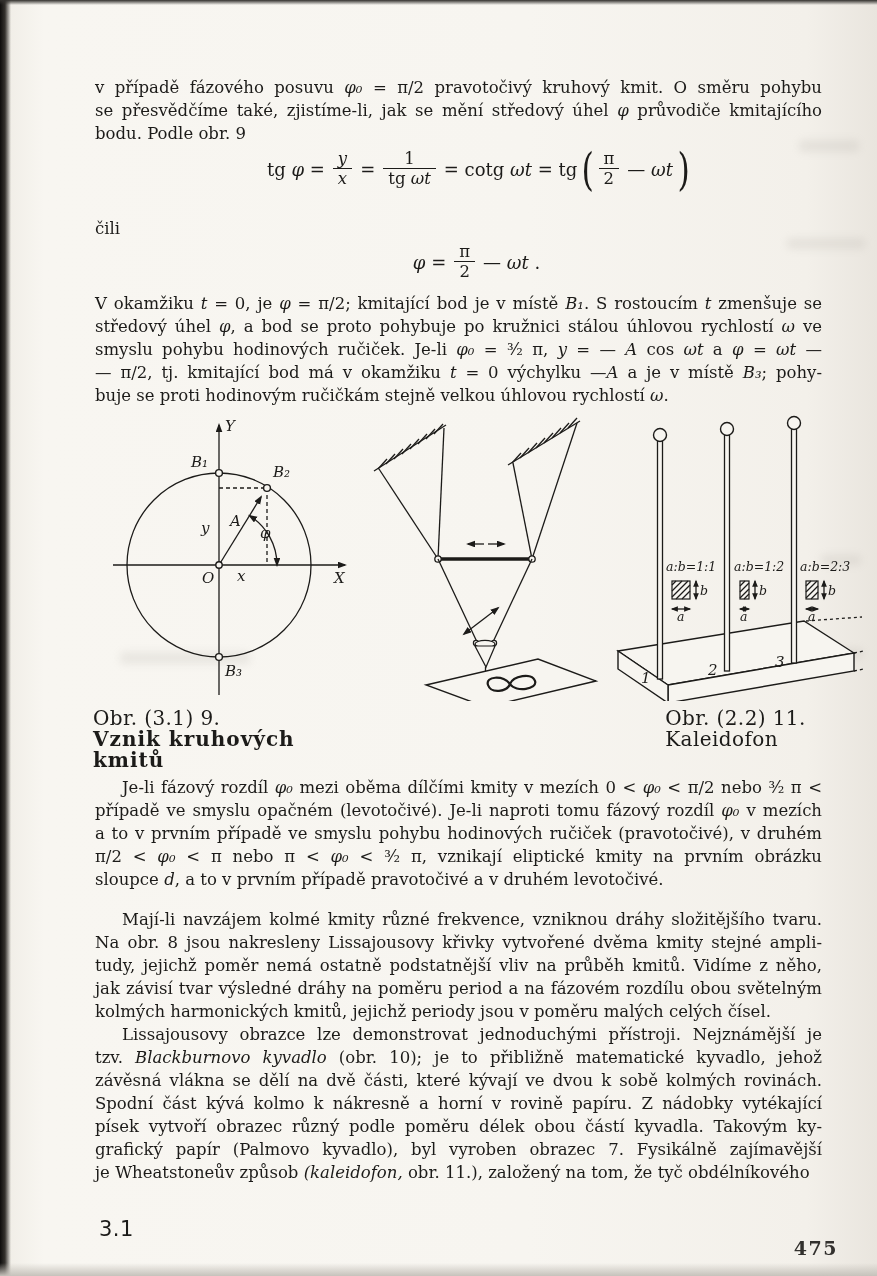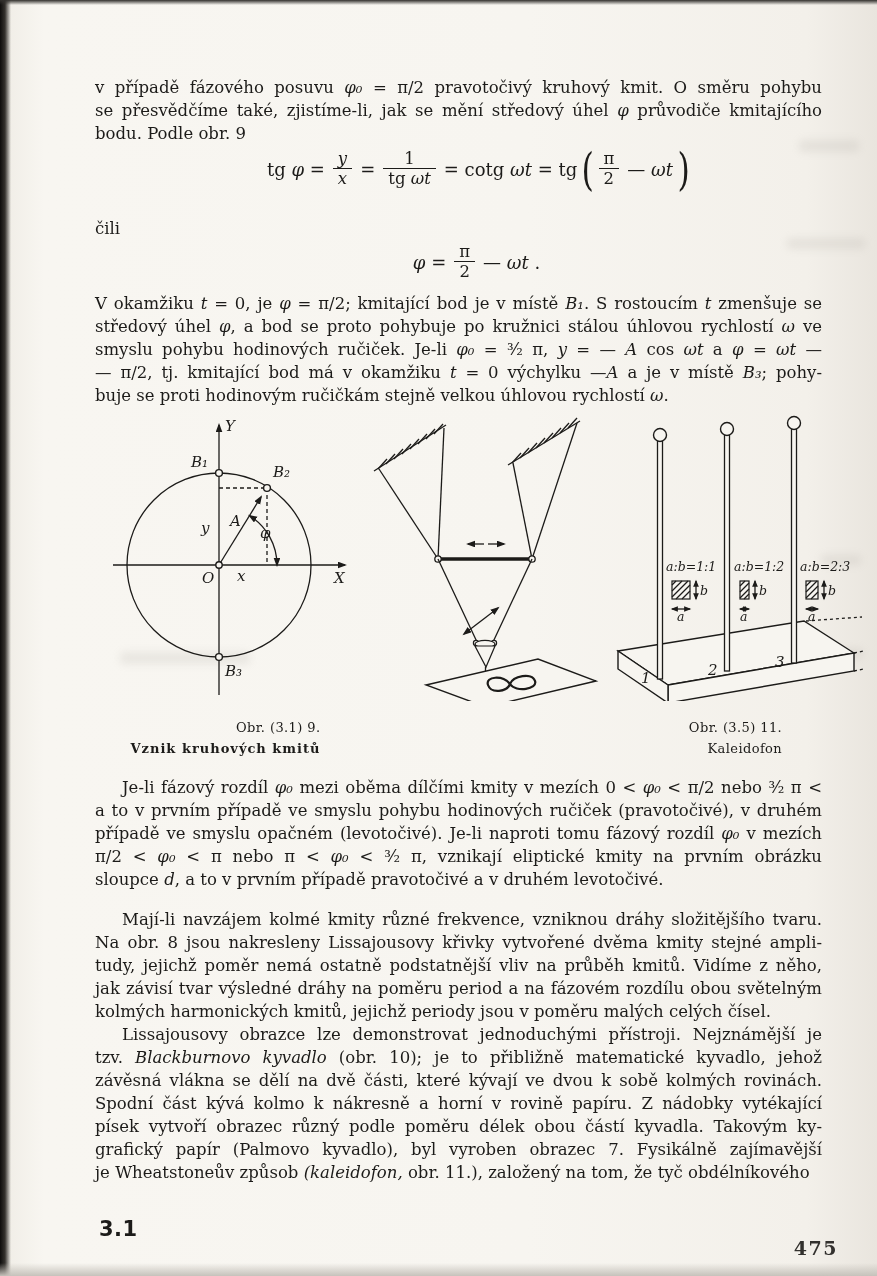--- a/index.html
+++ b/index.html
@@ -25,29 +25,29 @@
   .formula > span{margin:0 4px;white-space:nowrap;}
   .frac{display:inline-flex;flex-direction:column;align-items:center;font-size:16.5px;
         line-height:1.12;}
   .frac .num{padding:0 5px;}
   .frac .den{border-top:1.5px solid #1c1b19;padding:1px 5px 0;}
   .bigparen{font-size:44px;font-weight:200;line-height:.8;transform:scaleX(.72);margin:0 -2px !important;}
   
   .figrow{position:absolute;left:93px;top:413px;width:770px;display:flex;}
   .figure{display:flex;flex-direction:column;align-items:center;}
   .figure svg{display:block;}
-  .caption{margin-top:16px;text-align:right;font-size:13px;letter-spacing:.4px;line-height:21px;}
+  .caption{margin-top:7px;text-align:left;font-size:20px;letter-spacing:.4px;line-height:21px;}
   .caption .cap2-bold{font-weight:bold;letter-spacing:1px;}
   svg text{font-family:"DejaVu Serif",serif;fill:#1c1b19;}
   svg .lbl{font-size:15px;font-style:italic;}
   svg .sm{font-size:12.5px;font-style:italic;}
   svg .stroke{stroke:#1c1b19;fill:none;stroke-width:1.3;}
   
   .section-num{position:absolute;left:99px;top:1217px;font-family:"DejaVu Sans",sans-serif;
-               font-weight:bold;font-size:21px;letter-spacing:.5px;}
+               font-weight:normal;font-size:21px;letter-spacing:.5px;}
   .page-num{position:absolute;right:39px;top:1221px;font-size:19px;font-weight:bold;
             letter-spacing:1.5px;color:#33312e;margin-top:16px;}
 </style>
 </head>
 <body>
 
 <div class="page">
   <div class="spine"></div>
   <div class="topedge"></div>
   <div class="bottomedge"></div>
@@ -281,30 +281,30 @@
           <text x="200" y="208" class="sm">a</text>
           <text x="220" y="182" class="sm">b</text>
           <text x="192" y="158" class="sm">a:b=2:3</text>
         </g>
 
         <text x="33" y="270" class="lbl">1</text>
         <text x="100" y="262" class="lbl">2</text>
         <text x="167" y="254" class="lbl">3</text>
       </svg>
       <div class="caption">
-        <div>Obr. (3.5) 11.</div>
+        <div>Obr. (2.2) 11.</div>
         <div>Kaleidofon</div>
       </div>
     </div>
   </div>
 
   <div class="textblock indent" style="top:776px">
       <div class="line">Je-li fázový rozdíl <i>φ₀</i> mezi oběma dílčími kmity v mezích 0 &lt; <i>φ₀</i> &lt; π/2 nebo ³⁄₂ π &lt;</div>
+      <div class="line">případě ve smyslu opačném (levotočivé). Je-li naproti tomu fázový rozdíl <i>φ₀</i> v mezích</div>
       <div class="line">a to v prvním případě ve smyslu pohybu hodinových ručiček (pravotočivé), v druhém</div>
-      <div class="line">případě ve smyslu opačném (levotočivé). Je-li naproti tomu fázový rozdíl <i>φ₀</i> v mezích</div>
       <div class="line">π/2 &lt; <i>φ₀</i> &lt; π nebo π &lt; <i>φ₀</i> &lt; ³⁄₂ π, vznikají eliptické kmity na prvním obrázku</div>
       <div class="line last">sloupce <i>d</i>, a to v prvním případě pravotočivé a v druhém levotočivé.</div>
     </div>
   <div class="textblock indent" style="top:908px">
       <div class="line">Mají-li navzájem kolmé kmity různé frekvence, vzniknou dráhy složitějšího tvaru.</div>
       <div class="line">Na obr. 8 jsou nakresleny Lissajousovy křivky vytvořené dvěma kmity stejné ampli-</div>
       <div class="line">tudy, jejichž poměr nemá ostatně podstatnější vliv na průběh kmitů. Vidíme z něho,</div>
       <div class="line">jak závisí tvar výsledné dráhy na poměru period a na fázovém rozdílu obou světelným</div>
       <div class="line last">kolmých harmonických kmitů, jejichž periody jsou v poměru malých celých čísel.</div>
     </div>

